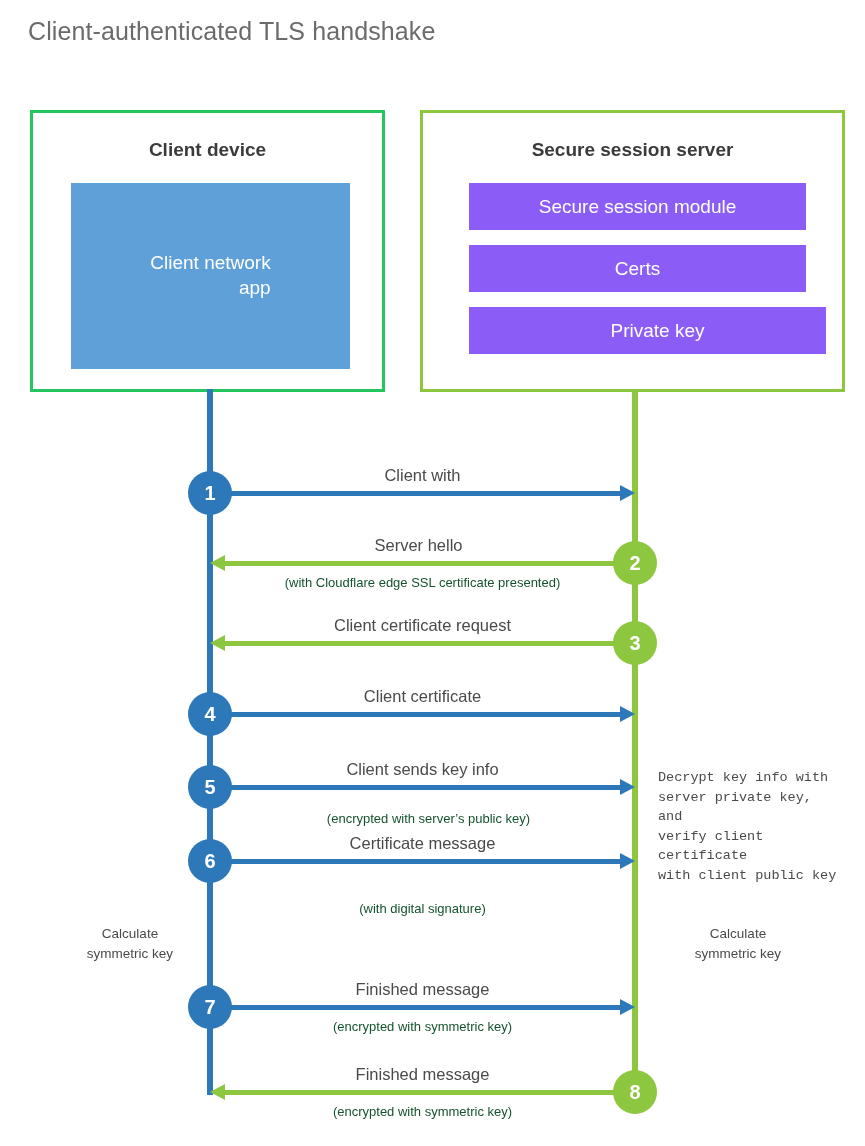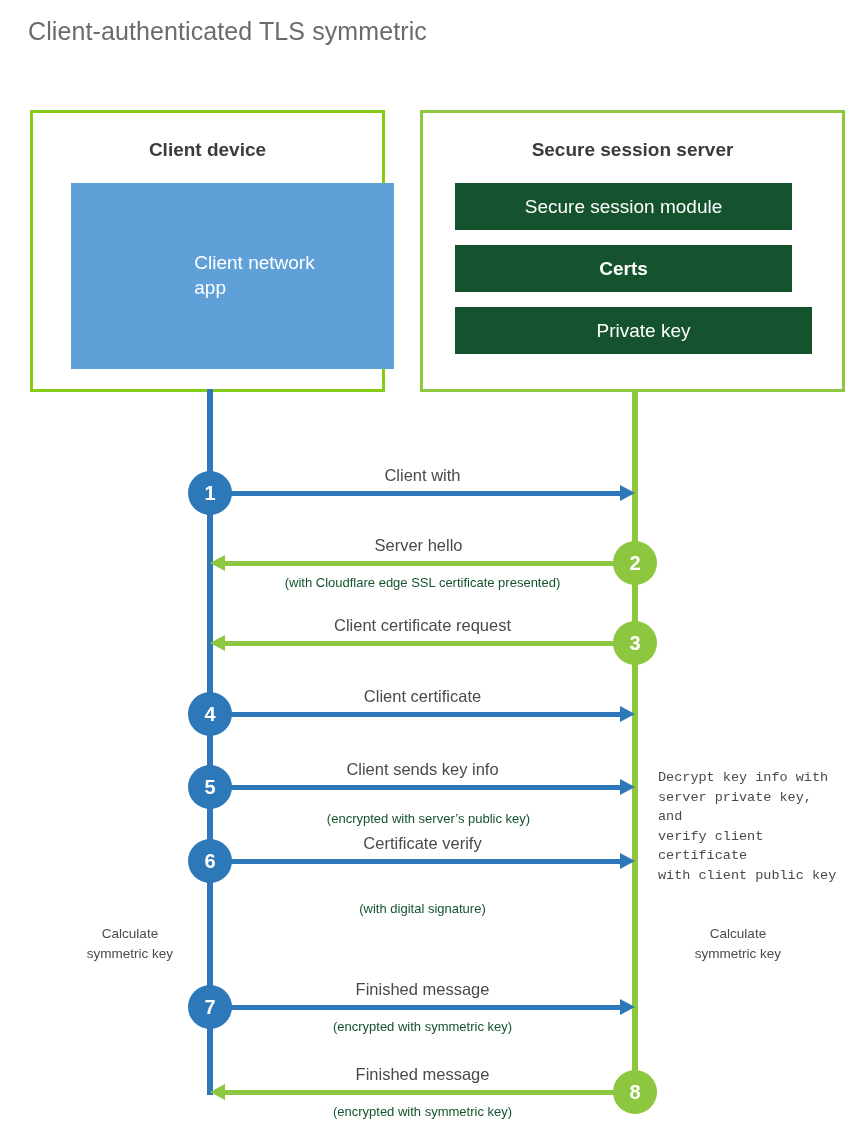--- a/index.html
+++ b/index.html
@@ -32,21 +32,21 @@
   .actor-box {
     position: absolute;
     box-sizing: border-box;
     background: #ffffff;
   }
   #client-box {
     left: 30px;
     top: 110px;
     width: 355px;
     height: 282px;
-    border: 3px solid #84cc16;
+    border: 3px solid #22c55e;
   }
   #server-box {
     left: 420px;
     top: 110px;
     width: 425px;
     height: 282px;
     border: 3px solid #8dc63f;
   }
   .actor-title {
     position: absolute;
@@ -64,40 +64,39 @@
     left: 38px;
     top: 70px;
     width: 279px;
     height: 186px;
     background: #5fa0d8;
     color: #ffffff;
     font-size: 19px;
     display: flex;
     align-items: center;
     justify-content: center;
-    text-align: left;
+    text-align: right;
     line-height: 1.3;
-    padding-left: 44px;
   }
 
   .server-bar {
     position: absolute;
-    left: 32px;
+    left: 46px;
     width: 337px;
     height: 47px;
-    background: #14532d;
+    background: #8b5cf6;
     color: #ffffff;
     font-size: 19px;
     display: flex;
     align-items: center;
     justify-content: center;
     text-align: left;
   }
   #server-bar-0 { top: 70px; }
-  #server-bar-1 { top: 132px; font-weight: bold; }
+  #server-bar-1 { top: 132px; }
   #server-bar-2 { top: 194px; padding-left: 20px; }
 
   
   .lifeline {
     position: absolute;
     width: 6px;
   }
   #lifeline-client {
     left: 207px;
     top: 389px;
@@ -172,21 +171,21 @@
     position: absolute;
     font-size: 13.5px;
     line-height: 1.45;
     color: #4a4a4a;
   }
   .side-note.center { text-align: center; }
 </style>
 </head>
 <body>
 
-<div id="page-title">Client-authenticated TLS symmetric</div>
+<div id="page-title">Client-authenticated TLS handshake</div>
 
 <div class="actor-box" id="client-box">
   <div class="actor-title">Client device</div>
   <div id="client-app">Client network<br>app</div>
 </div>
 
 <div class="actor-box" id="server-box">
   <div class="actor-title">Secure session server</div>
   <div class="server-bar" id="server-bar-0">Secure session module</div>
   <div class="server-bar" id="server-bar-1">Certs</div>
@@ -233,21 +232,21 @@
       <span>5</span>
     </div>
     <div class="msg-label" style="left: 210px; width: 425px; top: 760px;">Client sends key info</div>
     <div class="msg-sublabel" style="left: 176px; width: 505px; top: 799px; margin-top: 12px;">(encrypted with server’s public key)</div>
     <div class="msg-arrow blue" style="left: 210px; width: 411px; top: 859px;">
       <div class="arrowhead right-blue"></div>
     </div>
     <div class="step-circle blue" style="left: 188px; top: 839px;">
       <span>6</span>
     </div>
-    <div class="msg-label" style="left: 210px; width: 425px; top: 834px;">Certificate verify</div>
+    <div class="msg-label" style="left: 210px; width: 425px; top: 834px;">Certificate message</div>
     <div class="msg-sublabel" style="left: 170px; width: 505px; top: 873px; margin-top: 28px;">(with digital signature)</div>
     <div class="msg-arrow blue" style="left: 210px; width: 411px; top: 1005px;">
       <div class="arrowhead right-blue"></div>
     </div>
     <div class="step-circle blue" style="left: 188px; top: 985px;">
       <span>7</span>
     </div>
     <div class="msg-label" style="left: 210px; width: 425px; top: 980px;">Finished message</div>
     <div class="msg-sublabel" style="left: 170px; width: 505px; top: 1019px;">(encrypted with symmetric key)</div>
     <div class="msg-arrow green" style="left: 224px; width: 411px; top: 1090px;">

